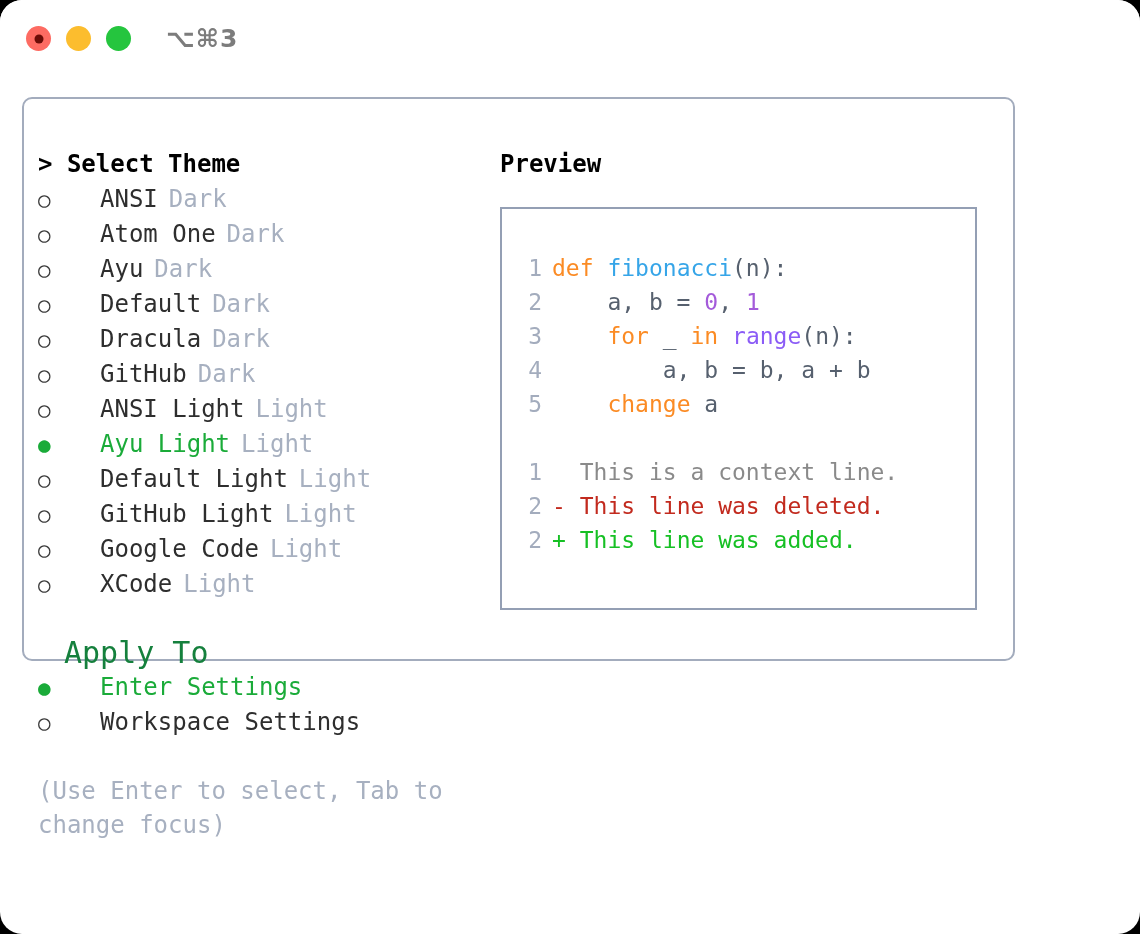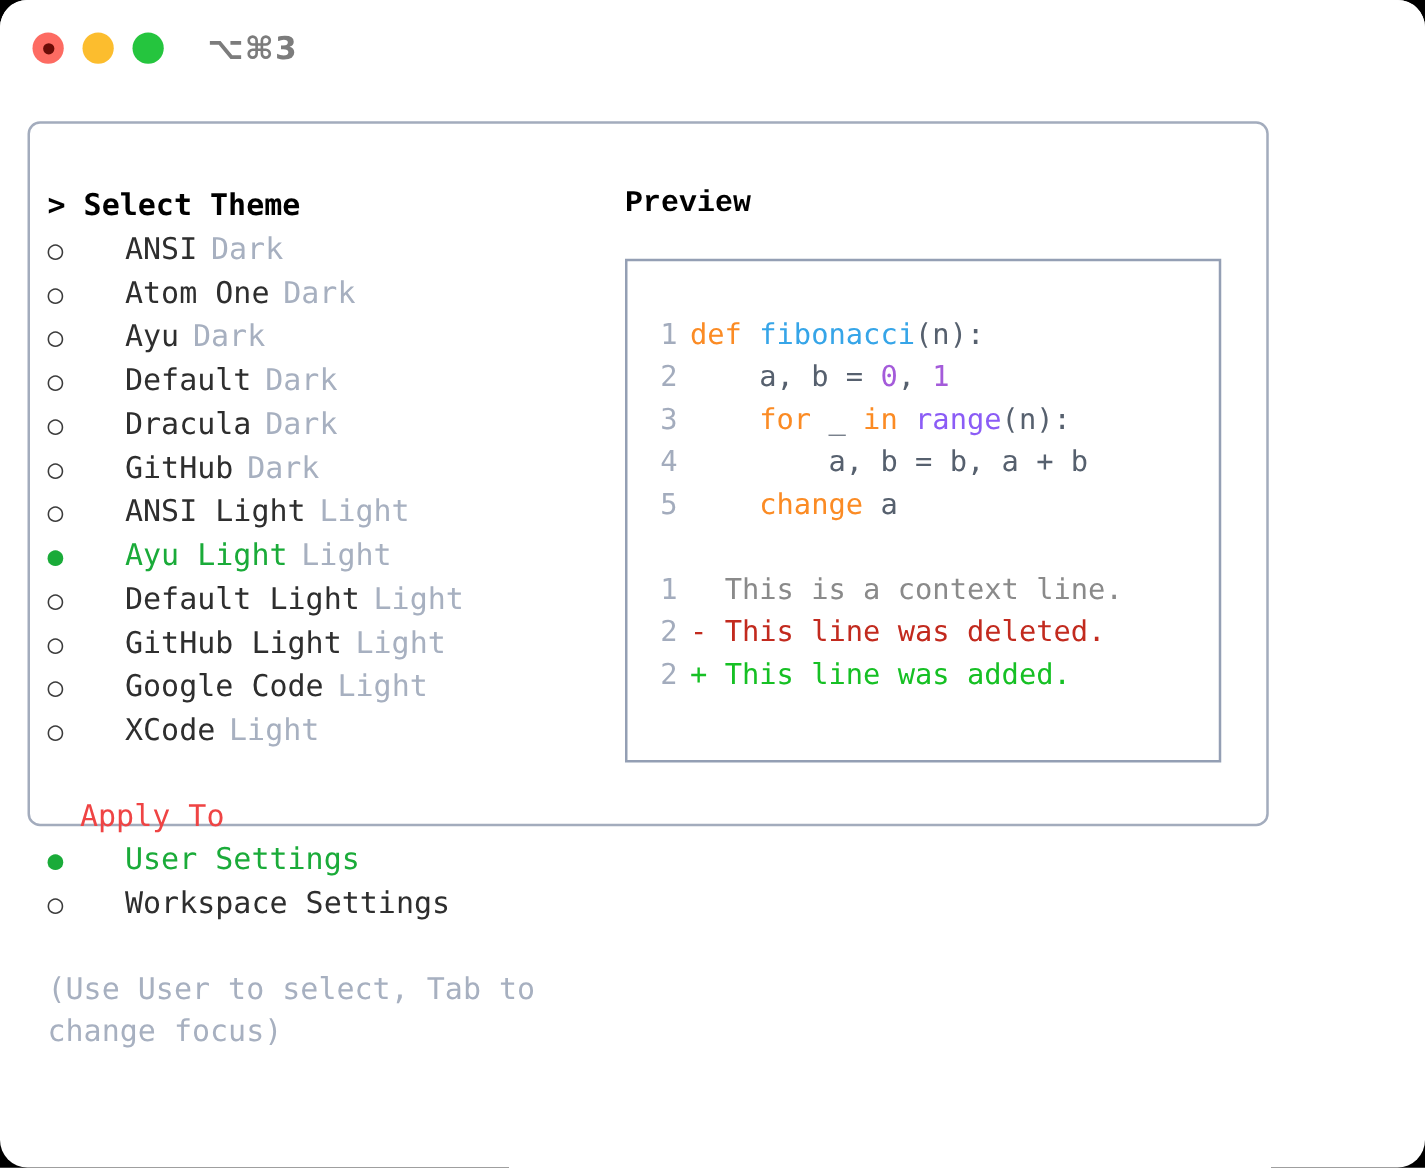--- a/index.html
+++ b/index.html
@@ -129,23 +129,23 @@
   .opt-label  { color: #2e2e2e; margin-left: 36px; }
   .opt-row.selected .opt-label { color: #1aab39; }
   .opt-badge {
     color: #a7b0c0;
     margin-left: 11px;
   }
 
   .section-gap { height: 34px; }
 
   .section-title {
-    font-size: 24px;
-    line-height: 34px;
-    color: #ef4444;
+    font-size: 30px;
+    line-height: 34px;
+    color: #15803d;
     padding-left: 26px;
     white-space: pre;
   }
 
   .hint {
     margin-top: 34px;
     font-size: 24px;
     line-height: 34px;
     color: #a7b0c0;
     width: 420px;
@@ -159,21 +159,20 @@
     box-sizing: border-box;
   }
 
   .preview-title {
     font-size: 24px;
     font-weight: 700;
     color: #000000;
     line-height: 34px;
     white-space: pre;
     margin-bottom: 26px;
-    font-family: Liberation Mono, monospace;
   }
 
   #preview-box {
     width: 477px;
     height: 403px;
     border: 2px solid #949fb4;
     box-sizing: border-box;
     background: #ffffff;
     padding: 42px 0 0 16px;
   }
@@ -236,25 +235,25 @@
             <div class="opt-row mono"><span class="opt-marker off">○</span><span class="opt-label">GitHub Light</span><span class="opt-badge">Light</span></div>
             <div class="opt-row mono"><span class="opt-marker off">○</span><span class="opt-label">Google Code</span><span class="opt-badge">Light</span></div>
             <div class="opt-row mono"><span class="opt-marker off">○</span><span class="opt-label">XCode</span><span class="opt-badge">Light</span></div>
           </div>
 
         <div class="section-gap"></div>
 
         <div class="section-title mono">Apply To</div>
 
         <div id="apply-options">
-            <div class="opt-row mono selected"><span class="opt-marker on">●</span><span class="opt-label">User Settings</span></div>
+            <div class="opt-row mono selected"><span class="opt-marker on">●</span><span class="opt-label">Enter Settings</span></div>
             <div class="opt-row mono"><span class="opt-marker off">○</span><span class="opt-label">Workspace Settings</span></div>
           </div>
 
-        <div class="hint mono">(Use User to select, Tab to change focus)</div>
+        <div class="hint mono">(Use Enter to select, Tab to change focus)</div>
       </div>
 
       <div id="right-col">
         <div class="preview-title mono">Preview</div>
 
         <div id="preview-box">
           <div id="code-block">
               <div class="code-line mono"><span class="ln">1</span><span class="tok-kw">def </span><span class="tok-fn">fibonacci</span><span class="tok-pl">(n):</span></div>
               <div class="code-line mono"><span class="ln">2</span><span class="tok-pl">    a, b = </span><span class="tok-num">0</span><span class="tok-pl">, </span><span class="tok-num">1</span></div>
               <div class="code-line mono"><span class="ln">3</span><span class="tok-pl">    </span><span class="tok-kw">for</span><span class="tok-pl"> _ </span><span class="tok-kw">in</span><span class="tok-pl"> </span><span class="tok-bi">range</span><span class="tok-pl">(n):</span></div>

